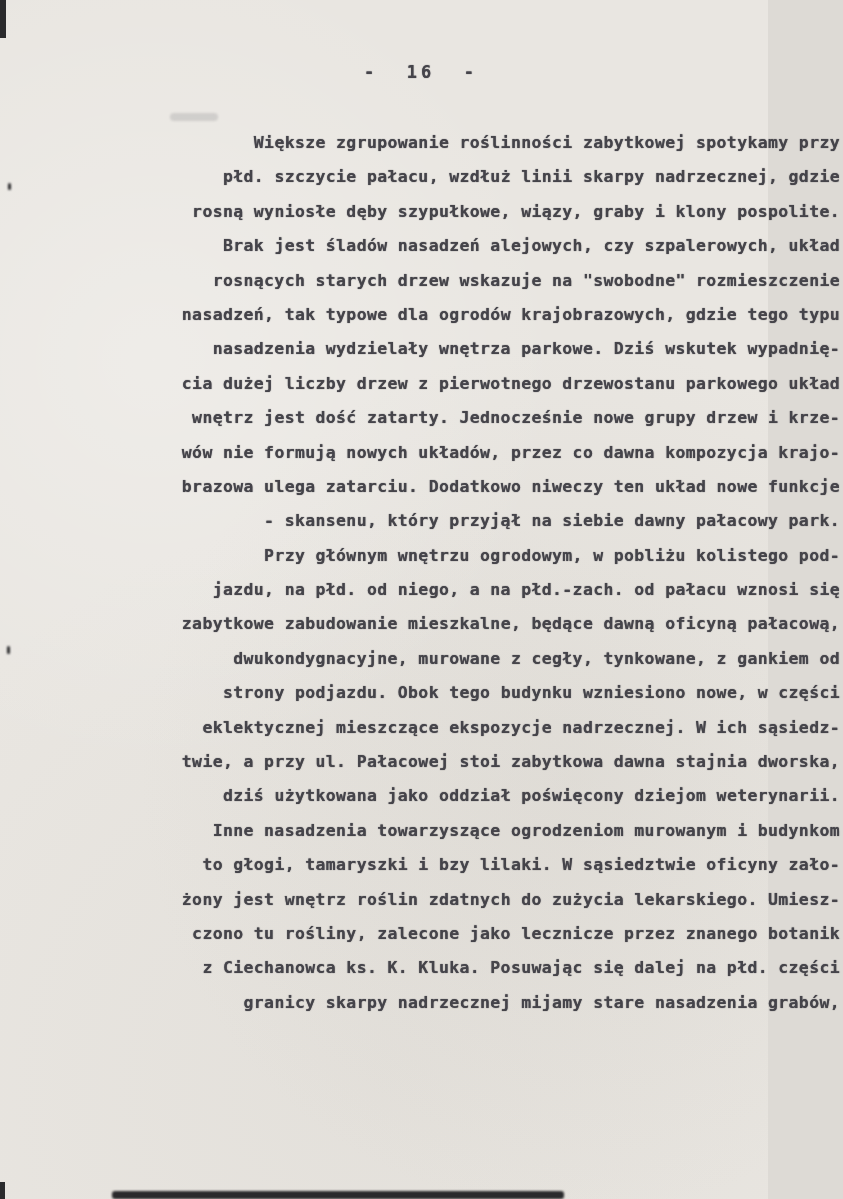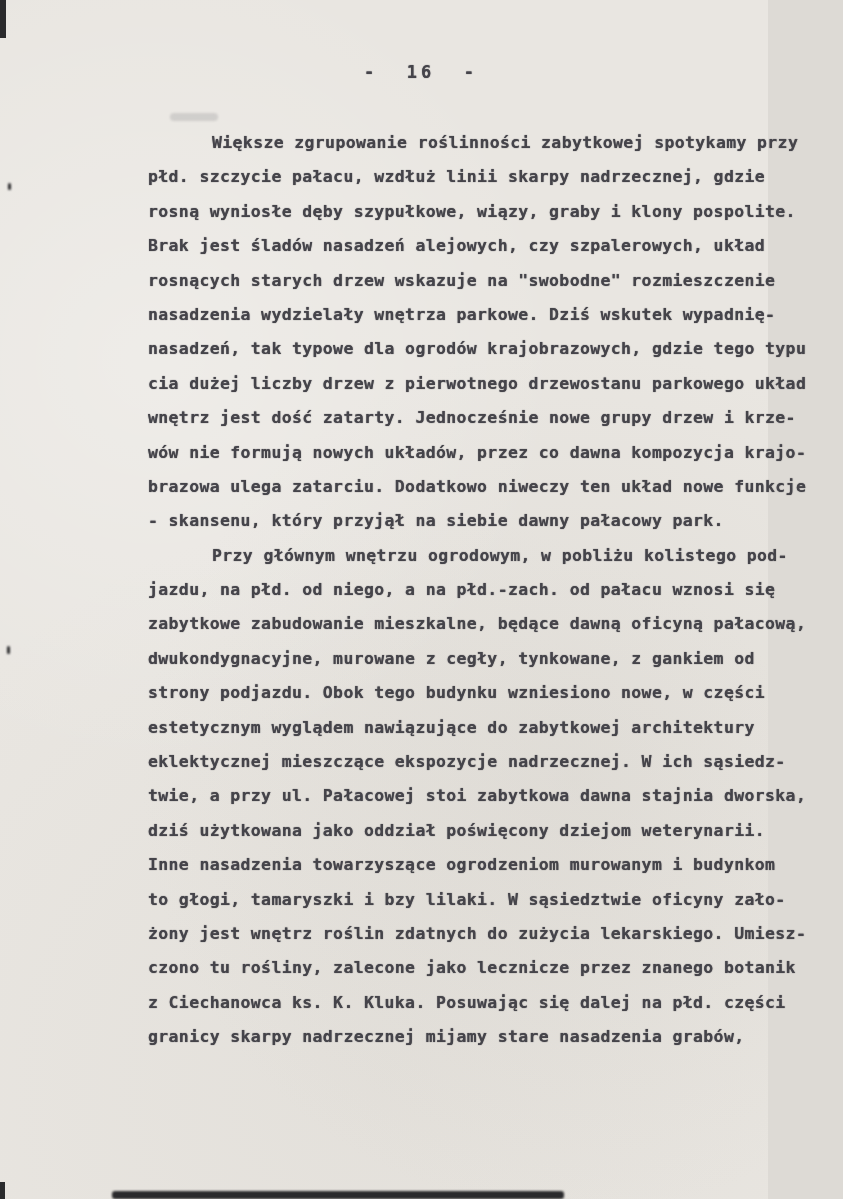--- a/index.html
+++ b/index.html
@@ -46,20 +46,21 @@
     font-size: 16.5px;
     font-weight: bold;
     letter-spacing: 0.35px;
     text-shadow: 0 0 1.1px rgba(62,61,68,0.85);
     filter: blur(0.35px);
   }
   .line {
     height: 34.4px;
     line-height: 34.4px;
     white-space: pre;
+    text-align: right;
   }
   .line.indent {
     padding-left: 64px;
   }
   
   .artifact {
     position: absolute;
     background: #2a2a2c;
   }
   .artifact.soft {
@@ -78,33 +79,32 @@
 <div class="paper">
 
   <div class="page-number">-  16  -</div>
 
   <div class="text-block">
       <div class="line indent">Większe zgrupowanie roślinności zabytkowej spotykamy przy</div>
       <div class="line">płd. szczycie pałacu, wzdłuż linii skarpy nadrzecznej, gdzie</div>
       <div class="line">rosną wyniosłe dęby szypułkowe, wiązy, graby i klony pospolite.</div>
       <div class="line">Brak jest śladów nasadzeń alejowych, czy szpalerowych, układ</div>
       <div class="line">rosnących starych drzew wskazuje na "swobodne" rozmieszczenie</div>
+      <div class="line">nasadzeń, tak typowe dla ogrodów krajobrazowych, gdzie tego typu</div>
       <div class="line">nasadzenia wydzielały wnętrza parkowe. Dziś wskutek wypadnię-</div>
-      <div class="line">nasadzeń, tak typowe dla ogrodów krajobrazowych, gdzie tego typu</div>
       <div class="line">cia dużej liczby drzew z pierwotnego drzewostanu parkowego układ</div>
       <div class="line">wnętrz jest dość zatarty. Jednocześnie nowe grupy drzew i krze-</div>
       <div class="line">wów nie formują nowych układów, przez co dawna kompozycja krajo-</div>
       <div class="line">brazowa ulega zatarciu. Dodatkowo niweczy ten układ nowe funkcje</div>
       <div class="line">- skansenu, który przyjął na siebie dawny pałacowy park.</div>
       <div class="line indent">Przy głównym wnętrzu ogrodowym, w pobliżu kolistego pod-</div>
       <div class="line">jazdu, na płd. od niego, a na płd.-zach. od pałacu wznosi się</div>
       <div class="line">zabytkowe zabudowanie mieszkalne, będące dawną oficyną pałacową,</div>
       <div class="line">dwukondygnacyjne, murowane z cegły, tynkowane, z gankiem od</div>
       <div class="line">strony podjazdu. Obok tego budynku wzniesiono nowe, w części</div>
-      <div class="line">estetycznym wyglądem nawiązujące do zabytkowej architektury</div>
       <div class="line">eklektycznej mieszczące ekspozycje nadrzecznej. W ich sąsiedz-</div>
       <div class="line">twie, a przy ul. Pałacowej stoi zabytkowa dawna stajnia dworska,</div>
       <div class="line">dziś użytkowana jako oddział poświęcony dziejom weterynarii.</div>
       <div class="line">Inne nasadzenia towarzyszące ogrodzeniom murowanym i budynkom</div>
       <div class="line">to głogi, tamaryszki i bzy lilaki. W sąsiedztwie oficyny zało-</div>
       <div class="line">żony jest wnętrz roślin zdatnych do zużycia lekarskiego. Umiesz-</div>
       <div class="line">czono tu rośliny, zalecone jako lecznicze przez znanego botanik</div>
       <div class="line">z Ciechanowca ks. K. Kluka. Posuwając się dalej na płd. części</div>
       <div class="line">granicy skarpy nadrzecznej mijamy stare nasadzenia grabów,</div>
     </div>

